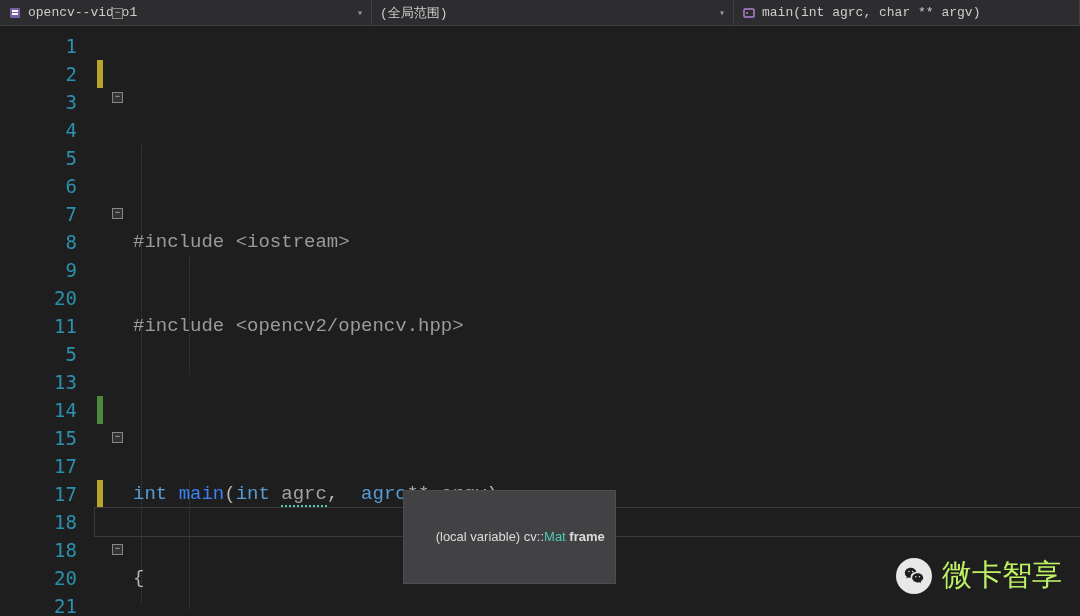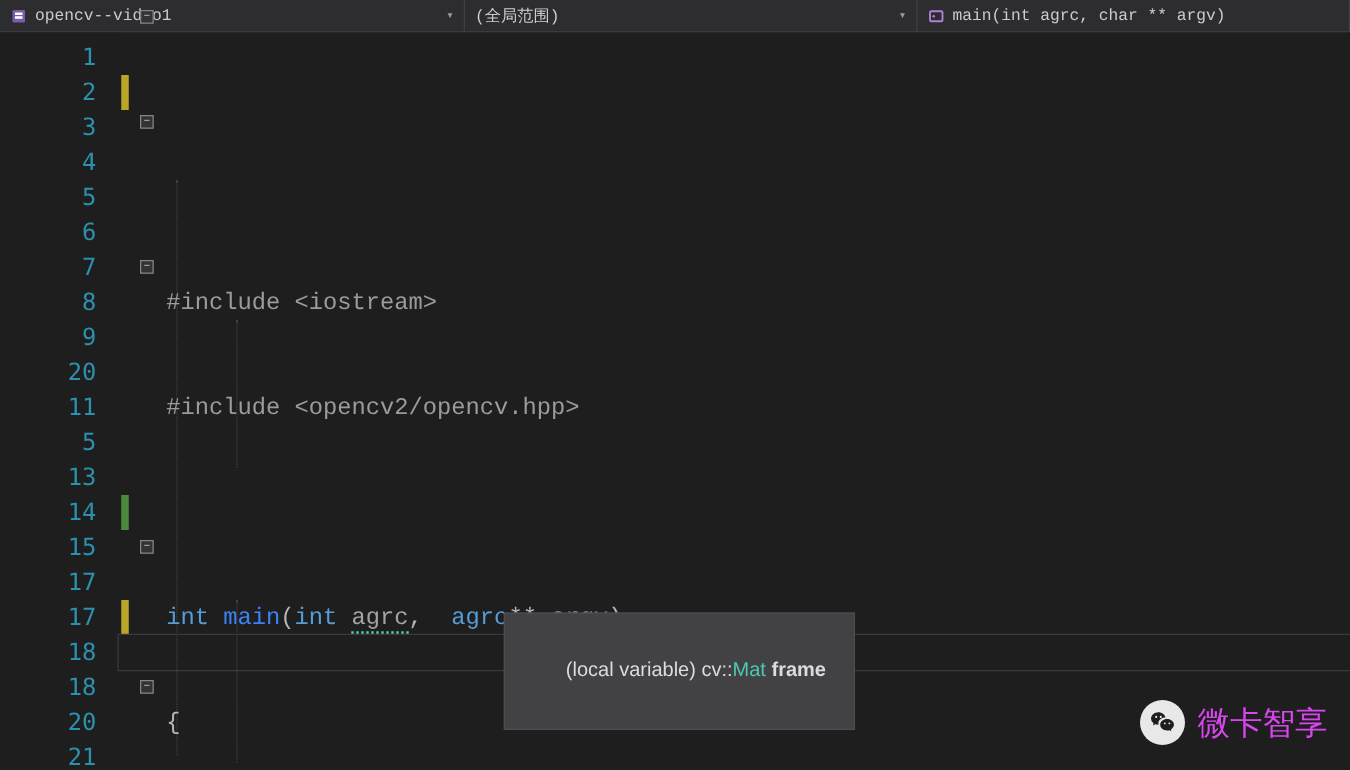--- a/index.html
+++ b/index.html
@@ -116,35 +116,35 @@
   left: 0;
   right: 0;
   height: 28px;
   outline: 1px solid #3a3a3a;
   pointer-events: none;
 }
 .tooltip {
   position: absolute;
   background: #424245;
   border: 1px solid #4d4d50;
-  padding: 4px 22px;
+  padding: 4px 10px;
   font-family: "Segoe UI", sans-serif;
-  font-size: 16px;
+  font-size: 13px;
   color: #dcdcdc;
   z-index: 10;
 }
 .tooltip .tt-type { color: #4ec9b0; }
 .watermark {
   position: absolute;
   right: 18px;
   bottom: 20px;
   display: flex;
   align-items: center;
-  color: #d946ef;
-  font-size: 26px;
+  color: #bef264;
+  font-size: 30px;
   font-family: "Microsoft YaHei", sans-serif;
 }
 .watermark-icon {
   width: 36px;
   height: 36px;
   background: #e8e8e8;
   border-radius: 50%;
   margin-right: 10px;
   display: flex;
   align-items: center;

